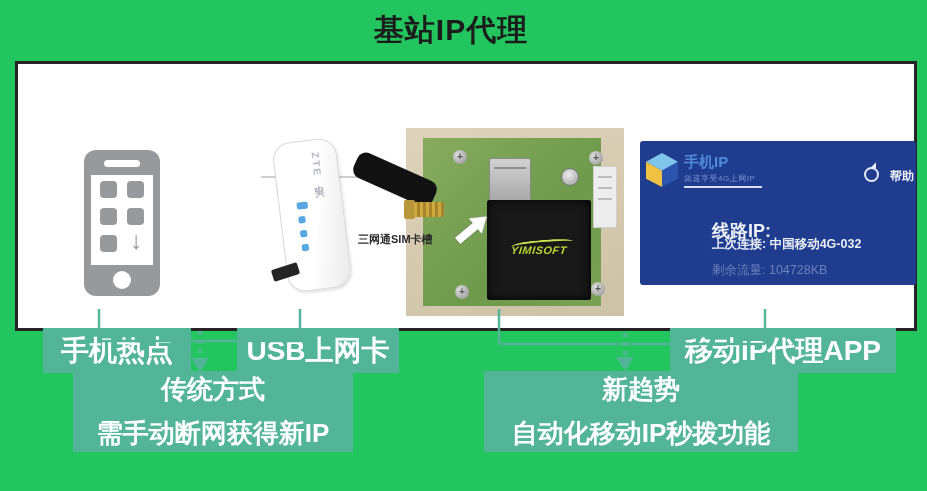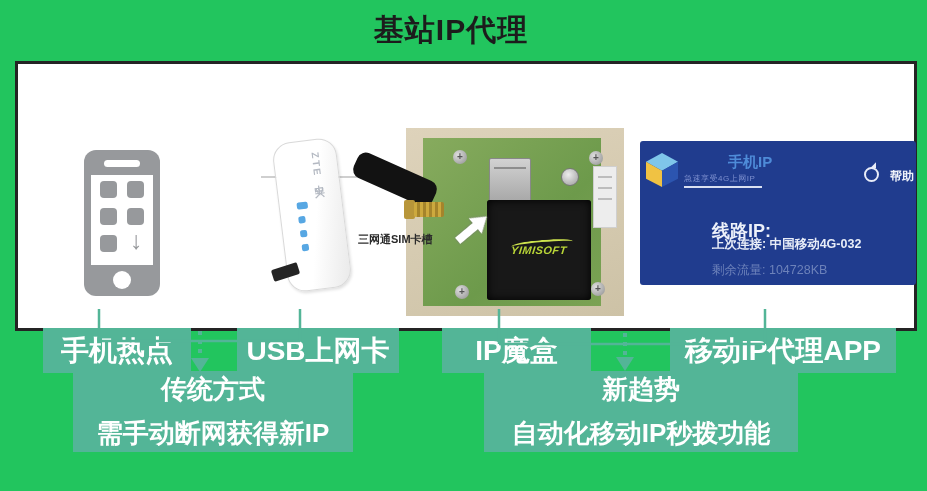--- a/index.html
+++ b/index.html
@@ -86,21 +86,21 @@
 
   
   .app { position:absolute; left:622px; top:77px; width:276px; height:144px;
          background:var(--app-blue,#203c8e); border-radius:3px; }
   .cube { position:absolute; left:6px; top:12px; width:32px; height:36px; }
   .cube i { position:absolute; left:0; top:0; width:32px; height:34px; }
   .cube .f-top   { background:#7fc6ea; clip-path:polygon(50% 0,100% 26%,50% 52%,0 26%); }
   .cube .f-left  { background:#f0c243; clip-path:polygon(0 26%,50% 52%,50% 100%,0 76%); }
   .cube .f-right { background:#2c55b0; clip-path:polygon(100% 26%,50% 52%,50% 100%,100% 76%); }
   .app-name { position:absolute; left:44px; top:12px; font-size:15px; font-weight:bold;
-              color:var(--app-title-blue,#4e8bd8);margin-left:44px; }
+              color:var(--app-title-blue,#4e8bd8); }
   .app-sub { position:absolute; left:44px; top:32px; font-size:8px; color:#7d90cf; letter-spacing:0.5px; }
   .app-underline { position:absolute; left:44px; top:45px; width:78px; height:2px; background:#d9e0f2; }
   .refresh { position:absolute; left:224px; top:26px; width:15px; height:15px;
              border:2px solid #e8ecf8; border-radius:50%; }
   .refresh::after { content:""; position:absolute; top:-5px; right:-3px;
                     border:4px solid transparent; border-left-color:#e8ecf8; transform:rotate(45deg); }
   .help { position:absolute; left:250px; top:27px; font-size:12px; font-weight:bold; color:#f0f3fa; }
   .line-ip   { position:absolute; left:72px; top:78px;  font-size:18px;  font-weight:bold; color:#edf1fa; }
   .last-conn { position:absolute; left:72px; top:95px;  font-size:12.5px; font-weight:bold; color:#e8edf8; }
   .remaining { position:absolute; left:72px; top:121px; font-size:12.5px; color:#6d82ba; }
@@ -195,21 +195,20 @@
       <div class="app-underline"></div>
       <div class="refresh"></div>
       <div class="help">帮助</div>
       <div class="line-ip">线路IP:</div>
       <div class="last-conn">上次连接: 中国移动4G-032</div>
       <div class="remaining">剩余流量: 104728KB</div>
     </div>
 
     <div class="glabel g1">手机热点</div>
     <div class="glabel g2">USB上网卡</div>
-    <div class="glabel g3">IP魔盒</div>
     <div class="glabel g4">移动IP代理APP</div>
   </div>
 
   <svg class="connectors" viewBox="0 0 927 491">
     <path d="M99,309 V341 M300,309 V341 M99,341 H300" fill="none" stroke="#53b597" stroke-width="2.5"></path>
     <line x1="200" y1="331" x2="200" y2="359" stroke="#53b597" stroke-width="4" stroke-dasharray="4 5"></line>
     <polygon points="191,358 209,358 200,372" fill="#53b597"></polygon>
     <path d="M499,309 V344 M765,309 V344 M499,344 H765" fill="none" stroke="#53b597" stroke-width="2.5"></path>
     <line x1="625" y1="333" x2="625" y2="358" stroke="#53b597" stroke-width="4" stroke-dasharray="4 5"></line>
     <polygon points="616,357 634,357 625,371" fill="#53b597"></polygon>

